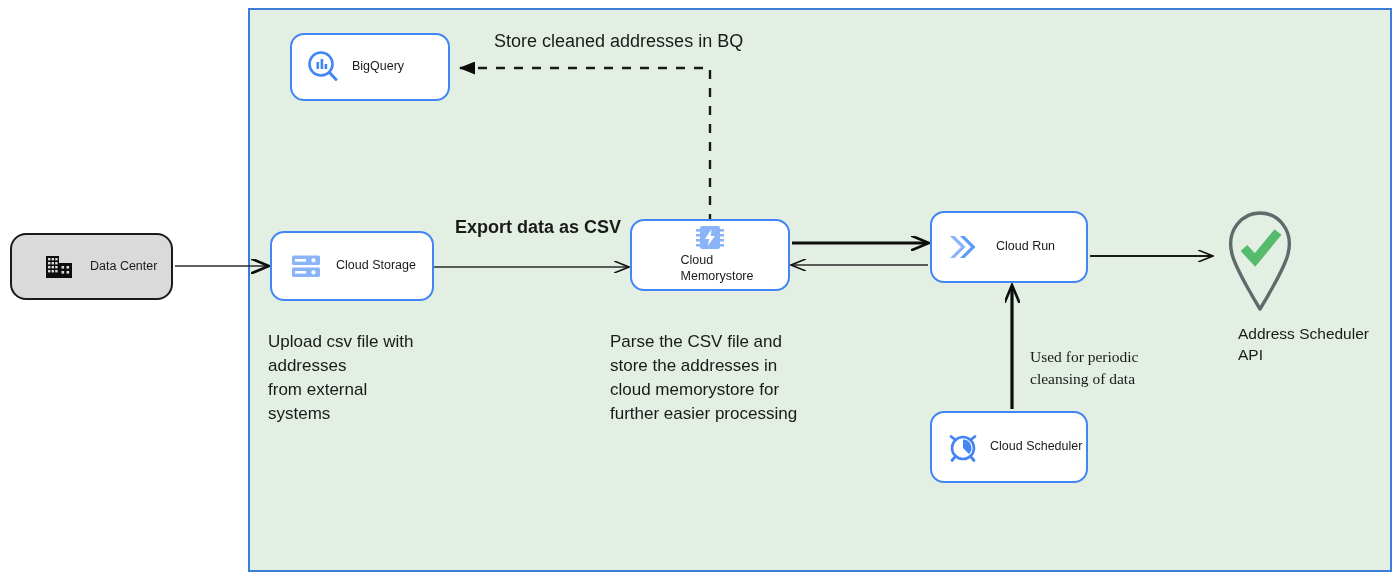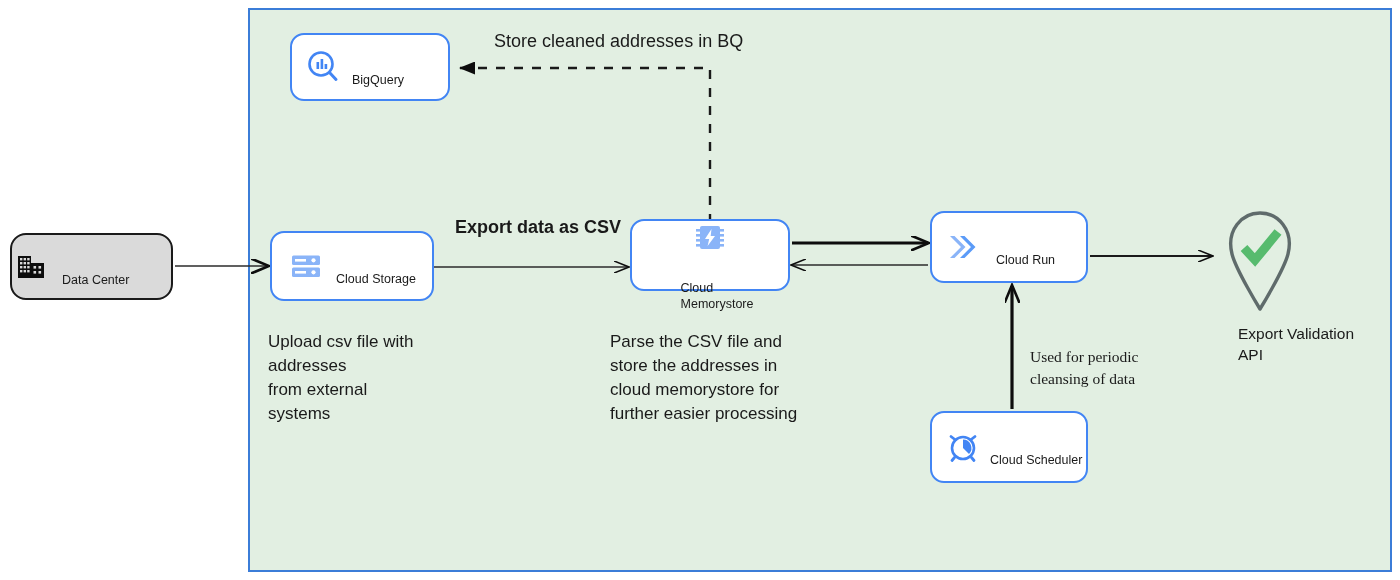--- a/index.html
+++ b/index.html
@@ -41,29 +41,28 @@
     flex: 0 0 auto;
     display: flex;
     align-items: center;
     justify-content: center;
   }
   .node .node-label {
     font-size: 12.5px;
     color: #1a1a1a;
     line-height: 1.25;
     white-space: pre-line;
-    margin-top: 28px;
   }
   #node-datacenter {
     left: 10px; top: 233px;
     width: 163px; height: 67px;
     background: #dadada;
     border: 2px solid #1a1a1a;
     border-radius: 16px;
-    padding-left: 4px;
+    padding-left: 32px;
   }
   #node-datacenter .node-label { margin-left: 16px; }
   #node-cloudstorage {
     left: 270px; top: 231px;
     width: 164px; height: 70px;
     padding-left: 18px;
   }
   #node-cloudstorage .node-label { margin-left: 14px; }
   #node-bigquery {
     left: 290px; top: 33px;
@@ -278,21 +277,21 @@
     </span>
     <span class="node-label">Cloud Run</span>
   </div>
 
   <div style="position:absolute; left:1222px; top:208px; width:76px; height:105px;">
     <svg width="76" height="105" viewBox="0 0 76 105" xmlns="http://www.w3.org/2000/svg">
       <path d="M38 101 C38 101 14 62 10 46 C4 22 20 5 38 5 C56 5 72 22 66 46 C62 62 38 101 38 101 Z" fill="none" stroke="#5f6b6b" stroke-width="3.4" stroke-linejoin="round"></path>
       <path d="M22 40 L33 52 L56 24" fill="none" stroke="#57bb6e" stroke-width="9" stroke-linecap="butt" stroke-linejoin="miter"></path>
     </svg>
   </div>
-  <div id="label-avapi">Export Validation
+  <div id="label-avapi">Address Scheduler
 API</div>
 
   <div class="edge-label" id="label-store-bq">Store cleaned addresses in BQ</div>
 
   <div class="edge-label" id="label-export-csv">Export data as CSV</div>
 
   <div class="annotation" id="ann-upload">Upload csv file with
 addresses
 from external
 systems</div>

